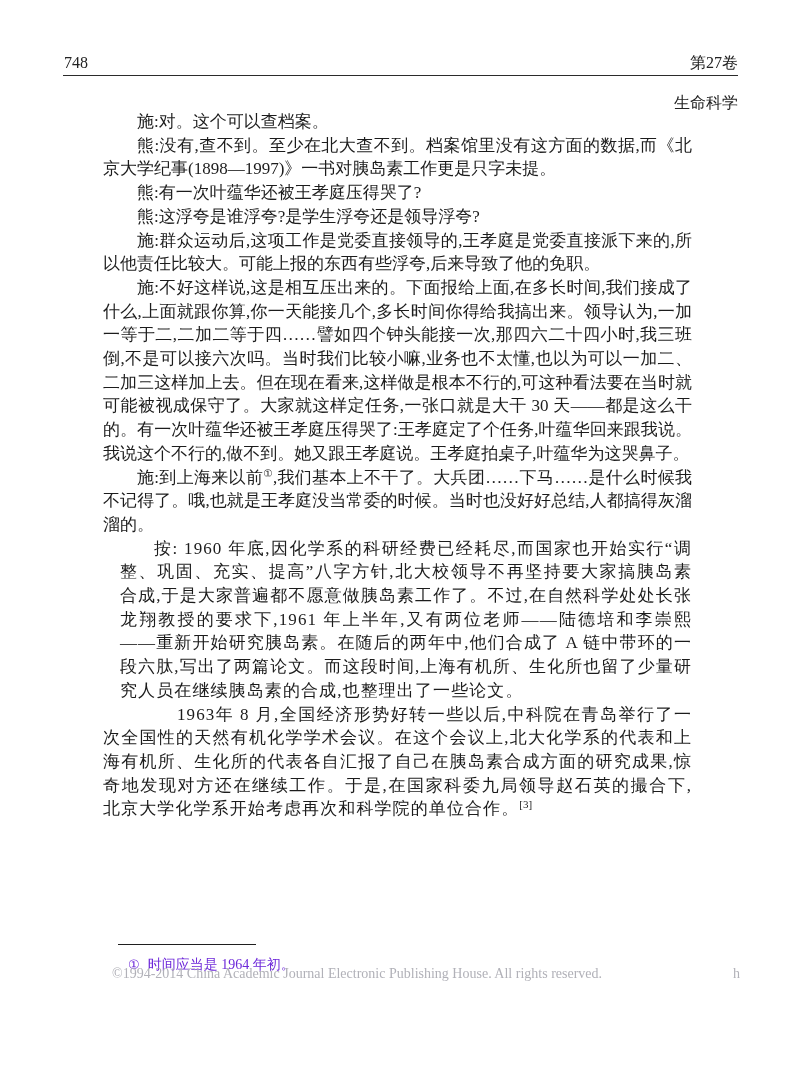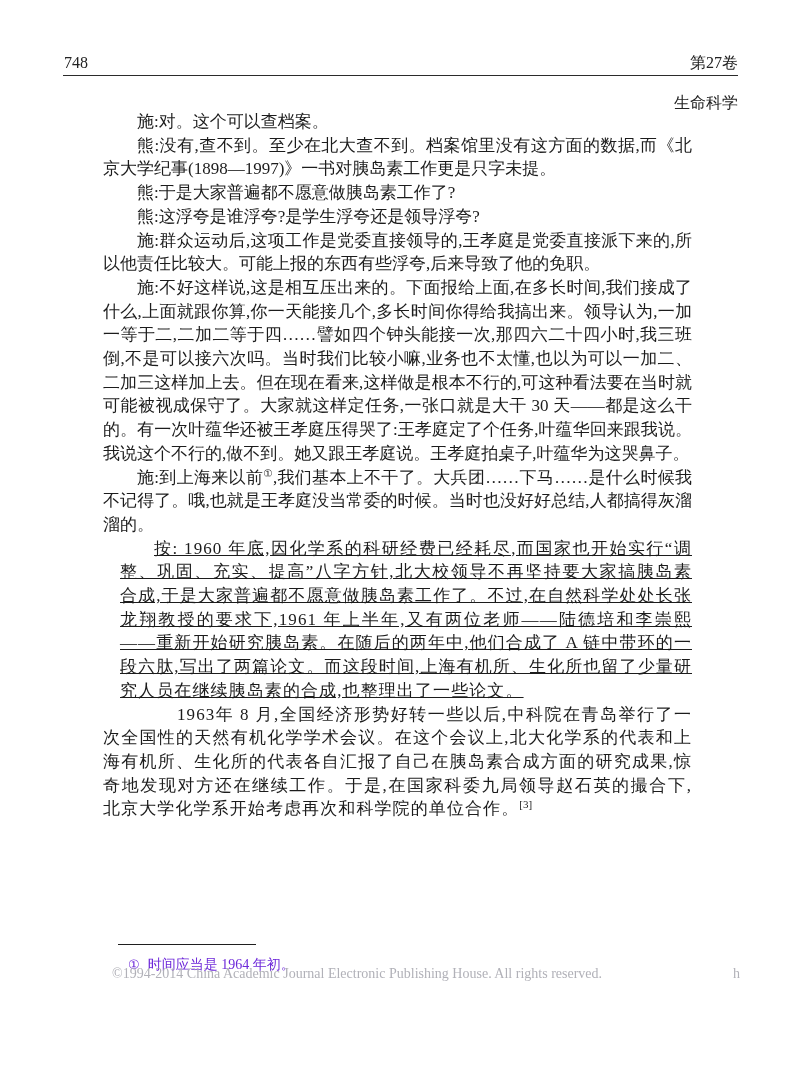--- a/index.html
+++ b/index.html
@@ -24,21 +24,20 @@
   }
   .body-text{
     position:absolute;top:110px;left:103px;width:589px;
     font-size:17px;line-height:23.7px;
     text-align:justify;text-justify:inter-ideograph;
   }
   .body-text p{margin:0;padding:0;text-indent:2em;}
   p.note-block{
     margin-left:17px;
     letter-spacing:1.1px;
-    text-decoration:underline;
   }
   p.note-wide{
     text-indent:74px;
     letter-spacing:1.1px;
   }
   sup.fn{font-size:10.5px;line-height:0;vertical-align:6px;letter-spacing:0;}
   sup.ref{font-size:11px;line-height:0;vertical-align:6px;letter-spacing:0;}
   .footnote-rule{
     position:absolute;top:944px;left:118px;width:138px;
     border-top:1.5px solid #1f1f1f;
@@ -63,21 +62,21 @@
   <div class="header">
     <span class="page-num">748</span>
     <span class="journal">生命科学</span>
     <span class="volume">第27卷</span>
   </div>
   <div class="header-rule"></div>
 
   <div class="body-text">
     <p>施:对。这个可以查档案。</p>
     <p>熊:没有,查不到。至少在北大查不到。档案馆里没有这方面的数据,而《北京大学纪事(1898—1997)》一书对胰岛素工作更是只字未提。</p>
-    <p>熊:于是大家普遍都不愿意做胰岛素工作了?</p>
+    <p>熊:有一次叶蕴华还被王孝庭压得哭了?</p>
     <p>熊:这浮夸是谁浮夸?是学生浮夸还是领导浮夸?</p>
     <p>施:群众运动后,这项工作是党委直接领导的,王孝庭是党委直接派下来的,所以他责任比较大。可能上报的东西有些浮夸,后来导致了他的免职。</p>
     <p>施:不好这样说,这是相互压出来的。下面报给上面,在多长时间,我们接成了什么,上面就跟你算,你一天能接几个,多长时间你得给我搞出来。领导认为,一加一等于二,二加二等于四……譬如四个钟头能接一次,那四六二十四小时,我三班倒,不是可以接六次吗。当时我们比较小嘛,业务也不太懂,也以为可以一加二、二加三这样加上去。但在现在看来,这样做是根本不行的,可这种看法要在当时就可能被视成保守了。大家就这样定任务,一张口就是大干 30 天——都是这么干的。有一次叶蕴华还被王孝庭压得哭了:王孝庭定了个任务,叶蕴华回来跟我说。我说这个不行的,做不到。她又跟王孝庭说。王孝庭拍桌子,叶蕴华为这哭鼻子。</p>
     <p><span>施:到上海来以前</span><sup class="fn">①</sup><span>,我们基本上不干了。大兵团……下马……是什么时候我不记得了。哦,也就是王孝庭没当常委的时候。当时也没好好总结,人都搞得灰溜溜的。</span></p>
     <p class="note-block">按: 1960 年底,因化学系的科研经费已经耗尽,而国家也开始实行“调整、巩固、充实、提高”八字方针,北大校领导不再坚持要大家搞胰岛素合成,于是大家普遍都不愿意做胰岛素工作了。不过,在自然科学处处长张龙翔教授的要求下,1961 年上半年,又有两位老师——陆德培和李崇熙——重新开始研究胰岛素。在随后的两年中,他们合成了 A 链中带环的一段六肽,写出了两篇论文。而这段时间,上海有机所、生化所也留了少量研究人员在继续胰岛素的合成,也整理出了一些论文。</p>
     <p class="note-wide"><span>1963年 8 月,全国经济形势好转一些以后,中科院在青岛举行了一次全国性的天然有机化学学术会议。在这个会议上,北大化学系的代表和上海有机所、生化所的代表各自汇报了自己在胰岛素合成方面的研究成果,惊奇地发现对方还在继续工作。于是,在国家科委九局领导赵石英的撮合下,北京大学化学系开始考虑再次和科学院的单位合作。</span><sup class="ref">[3]</sup></p>
   </div>
 
   <div class="footnote-rule"></div>
 

